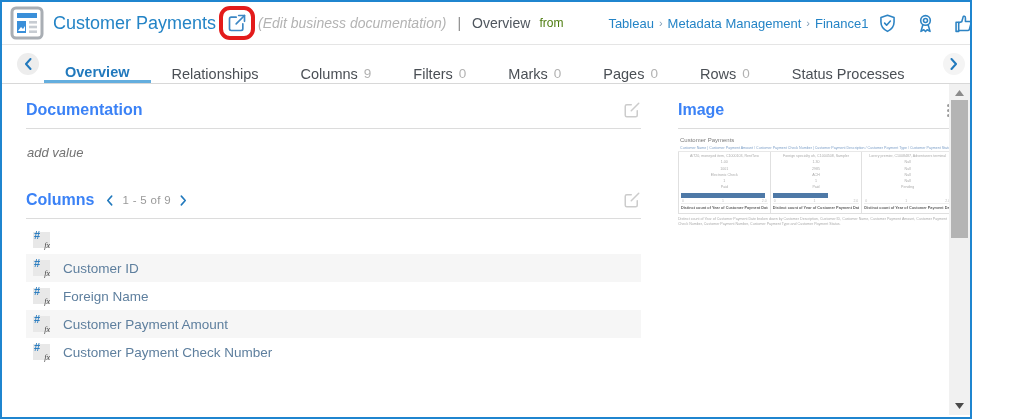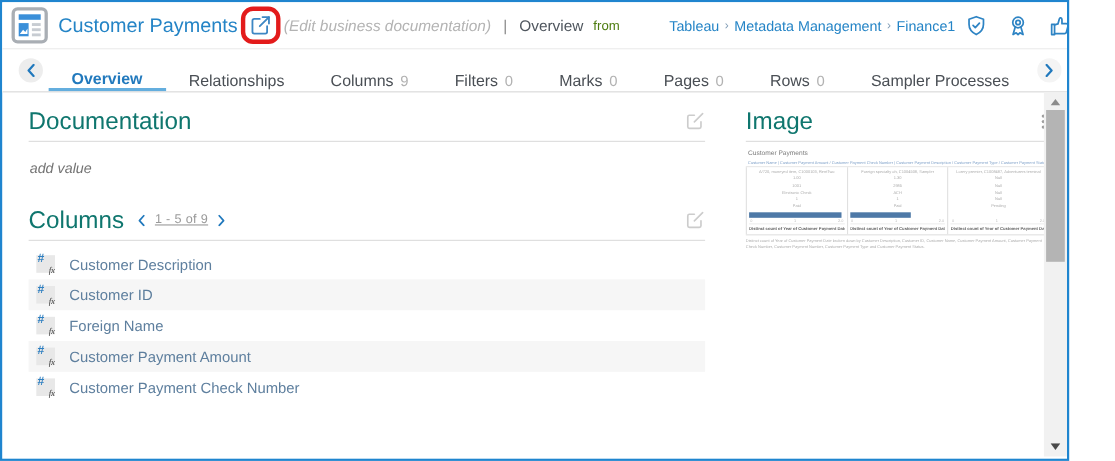--- a/index.html
+++ b/index.html
@@ -41,28 +41,28 @@
     color: #4a4f55; white-space: nowrap; cursor: pointer; }
   .tab .count { color: #b2b2b2; font-size: 13.5px; }
   .tab.active { color: #2179bd; font-weight: bold; border-bottom: 3px solid #64aede; }
 
   
   .content { display: flex; height: 331px; position: relative; }
   .left-col { flex: 1; min-width: 0; padding: 13px 27px 0 24px; }
   .right-col { width: 302px; flex: none; padding: 13px 16px 0 10px; }
 
   .section-head { display: flex; align-items: center; height: 26px; }
-  .section-title { color: #0f766e; font-size: 22px; font-weight: normal; }
+  .section-title { color: #3b82f6; font-size: 16px; font-weight: bold; }
   .section-edit { margin-left: auto; width: 18px; height: 18px; cursor: pointer; }
   .divider { border-bottom: 1px solid #dcdcdc; margin-top: 5px; }
   .placeholder { margin: 16px 0 0 1px; color: #737373; font-style: italic; font-size: 13px; }
 
   .columns-section { margin-top: 27px; }
   .pagination { display: flex; align-items: center; gap: 9px; margin-left: 12px; }
-  .pg-text { color: #9a9a9a; font-size: 11.5px; letter-spacing: .3px; text-decoration: underline; }
+  .pg-text { color: #9a9a9a; font-size: 11.5px; letter-spacing: .3px; }
   .pg-chev { cursor: pointer; display: flex; }
 
   .col-list { margin-top: 7px; }
   .col-row { height: 28px; display: flex; align-items: center; gap: 13px; padding-left: 7px;
     font-size: 13.5px; color: #5e7f9e; cursor: pointer; }
   .col-row:nth-child(even) { background: #f6f6f6; }
   .field-icon { position: relative; width: 17px; height: 16px; background: #e8e8e8; flex: none; }
   .field-icon .hash { position: absolute; left: 1px; top: -3px; color: #2e7fc1;
     font-size: 11px; font-weight: bold; }
   .field-icon .fx { position: absolute; right: 0; bottom: -2px; color: #3c3c3c;
@@ -191,21 +191,21 @@
         </div>
       <div class="tab">
         <span>Pages</span>
         <span class="count">0</span>
         </div>
       <div class="tab">
         <span>Rows</span>
         <span class="count">0</span>
         </div>
       <div class="tab">
-        <span>Sampler Processes</span>
+        <span>Status Processes</span>
         </div>
       <div class="tab">
         <span>Data Flow</span>
         </div>
 
     </div>
     <span class="nav-circle right">
       <svg width="8" height="12" viewBox="0 0 8 12">
         <path d="M1.5 1L6 6l-4.5 5" stroke="#2179bd" stroke-width="2" fill="none" stroke-linecap="round" stroke-linejoin="round"></path>
       </svg>
@@ -250,21 +250,20 @@
           </svg>
         </div>
         <div class="divider"></div>
 
         <div class="col-list">
           <div class="col-row">
             <span class="field-icon">
               <span class="hash">#</span>
                 <span class="fx">fx</span>
             </span>
-            <span>Customer Description</span>
           </div>
           <div class="col-row">
             <span class="field-icon">
               <span class="hash">#</span>
                 <span class="fx">fx</span>
             </span>
             <span>Customer ID</span>
           </div>
           <div class="col-row">
             <span class="field-icon">

